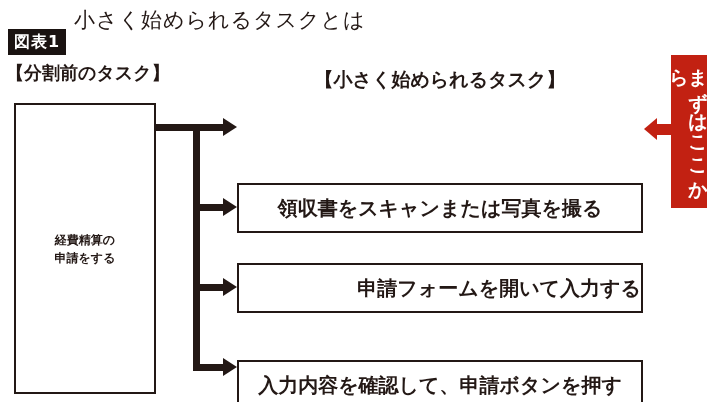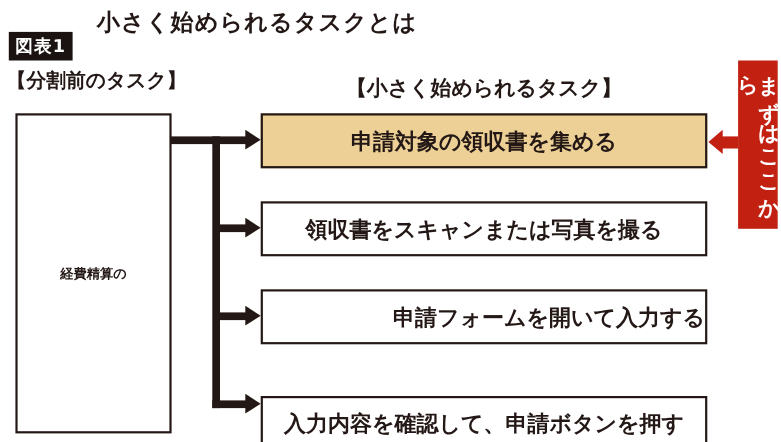--- a/index.html
+++ b/index.html
@@ -8,21 +8,21 @@
     font-family:"DejaVu Sans","Liberation Sans",sans-serif;color:#231815;
   }
   
   .fig-badge{
     position:absolute;left:8px;top:8px;width:58px;height:26px;background:#1a1311;
     color:#ffffff;font-size:16px;font-weight:bold;display:flex;align-items:center;justify-content:center;
     letter-spacing:1px;
     margin-top:21px;
   }
   .fig-title{
-    position:absolute;left:88px;top:6px;font-size:21px;font-weight:bold;letter-spacing:1px;
+    position:absolute;left:74px;top:6px;font-size:21px;font-weight:normal;letter-spacing:1px;
   }
   
   .before-header{
     position:absolute;left:6px;top:61px;font-size:18px;font-weight:bold;
   }
   .after-header{
     position:absolute;left:237px;top:67px;width:406px;text-align:center;font-size:19px;font-weight:bold;
   }
   
   .before-box{
@@ -68,36 +68,34 @@
 
   <div class="fig-badge">図表1</div>
   <div class="fig-title">小さく始められるタスクとは</div>
 
   <div class="before-header">【分割前のタスク】</div>
   <div class="after-header">【小さく始められるタスク】</div>
 
   <div class="before-box">
     <div>
       <span>経費精算の</span><br>
+      <span>申請をする</span>
     </div>
   </div>
 
   <div class="conn" style="left:155px;top:124px;width:70px;height:7px;"></div>
   <div class="conn" style="left:193px;top:124px;width:7px;height:247px;"></div>
   <div class="conn" style="left:200px;top:204px;width:25px;height:7px;"></div>
   <div class="conn" style="left:200px;top:284px;width:25px;height:7px;"></div>
   <div class="conn" style="left:193px;top:364px;width:32px;height:7px;"></div>
   <div class="arrow-right" style="left:223px;top:118px;"></div>
   <div class="arrow-right" style="left:223px;top:198px;"></div>
   <div class="arrow-right" style="left:223px;top:278px;"></div>
   <div class="arrow-right" style="left:223px;top:358px;"></div>
 
-  <div class="task-box highlight" style="top:103px;">
-    <span>申請対象の領収書を集める</span>
-  </div>
   <div class="task-box" style="top:183px;">
     <span>領収書をスキャンまたは写真を撮る</span>
   </div>
   <div class="task-box" style="top:263px;justify-content:flex-end;">
     <span>申請フォームを開いて入力する</span>
   </div>
   <div class="task-box" style="top:360px;">
     <span>入力内容を確認して、申請ボタンを押す</span>
   </div>
 

